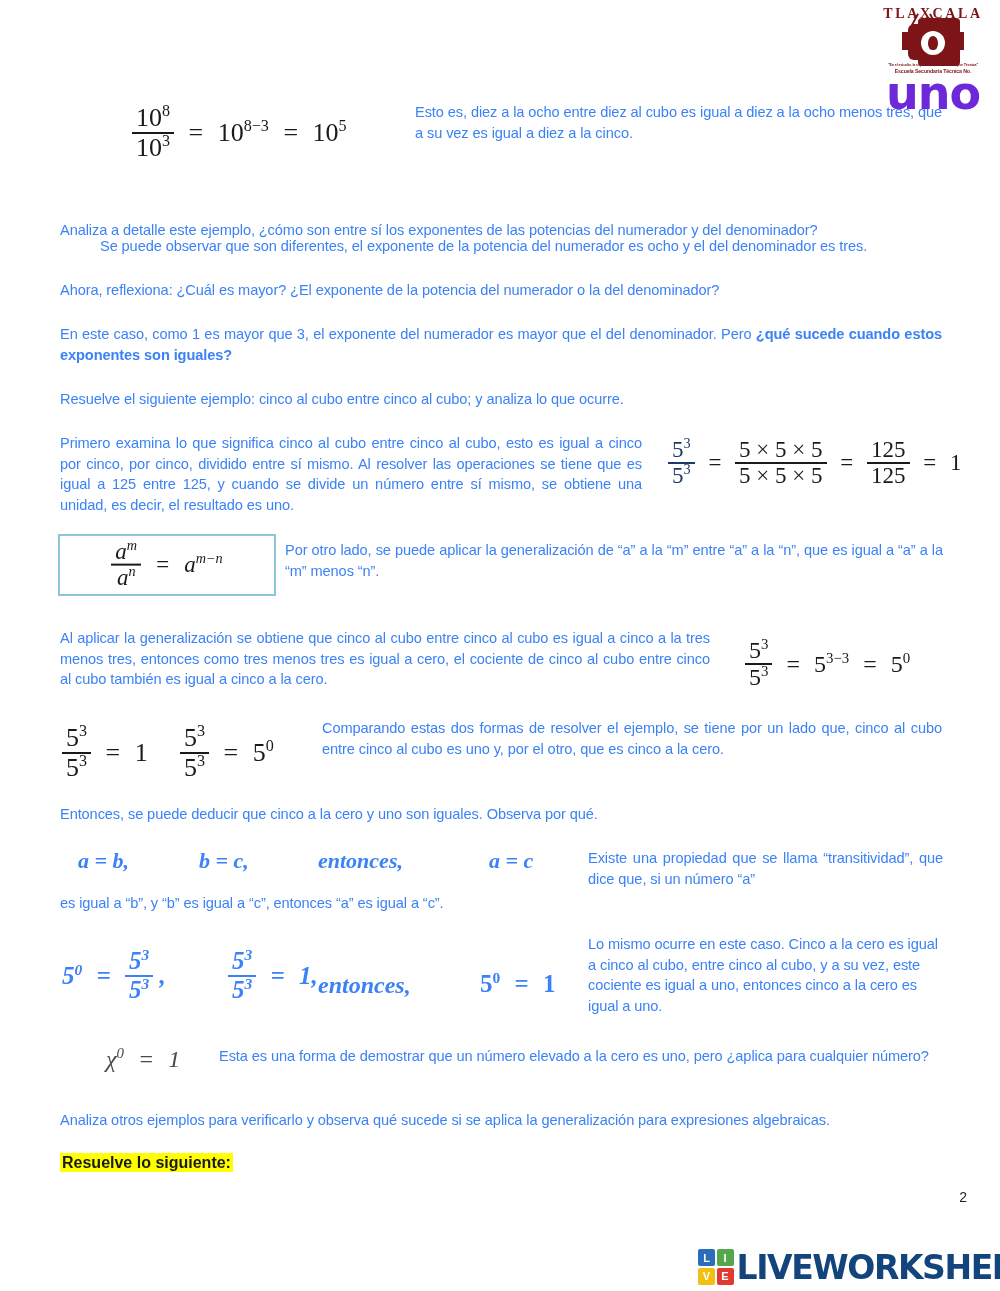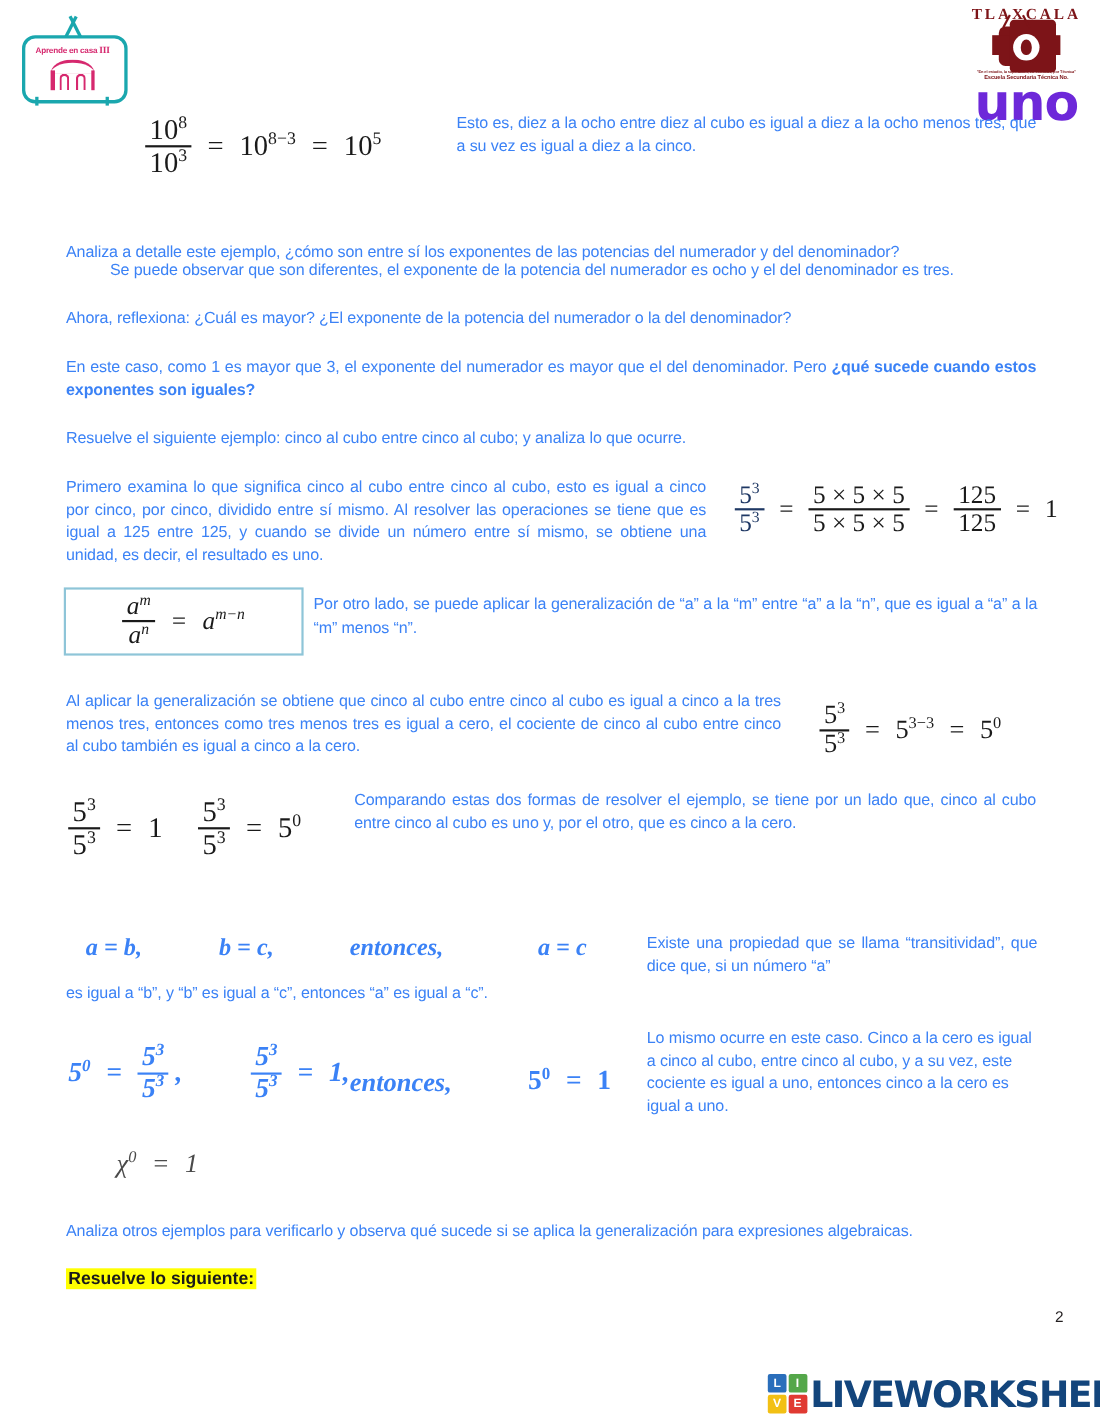--- a/index.html
+++ b/index.html
@@ -198,35 +198,20 @@
   #lw .wordmark {
     font-family: "DejaVu Sans", sans-serif; font-weight: bold;
     font-size: 33px; color: #13457c; letter-spacing: -1.4px;
   }
 </style>
 </head>
 <body>
 
 <div id="page">
 
-  <div id="tvlogo">
-    <div class="antenna antL"></div>
-    <div class="antenna antR"></div>
-    <div class="screen"></div>
-    <div class="foot footL"></div>
-    <div class="foot footR"></div>
-    <div class="aclabel"><span>Aprende en casa </span><span class="rn">III</span></div>
-    <div class="house">
-      <div class="roof"></div>
-      <div class="post p1"></div>
-      <div class="post p2"></div>
-      <div class="fig f1"></div>
-      <div class="fig f2"></div>
-    </div>
-  </div>
 
   <div id="crest">
     <div class="tlax">TLAXCALA</div>
     <div class="emblem">
       <div class="gear"></div>
       <div class="horn hL"></div>
       <div class="horn hR"></div>
       <div class="deerdisc">
         <div class="deerhead"></div>
       </div>
@@ -311,20 +296,21 @@
   <div class="math" style="left:180px; top:724px; font-size:26px;">
     <span class="frac">
       <span class="num"><span>5</span><sup>3</sup></span>
       <span class="den"><span>5</span><sup>3</sup></span>
     </span>
     <span class="eq">=</span>
     <span class="inl"><span>5</span><sup>0</sup></span>
   </div>
   <div class="para just" style="left:322px; top:718px; width:620px;">Comparando estas dos formas de resolver el ejemplo, se tiene por un lado que, cinco al cubo entre cinco al cubo es uno y, por el otro, que es cinco a la cero.</div>
 
+  <div class="para" style="left:60px; top:804px; width:890px;">Entonces, se puede deducir que cinco a la cero y uno son iguales. Observa por qué.</div>
 
   <div class="mathblue" style="position:absolute; left:78px; top:848px; font-size:22px;">a = b,</div>
   <div class="mathblue" style="position:absolute; left:199px; top:848px; font-size:22px;">b = c,</div>
   <div class="mathblue" style="position:absolute; left:318px; top:848px; font-size:22px;">entonces,</div>
   <div class="mathblue" style="position:absolute; left:489px; top:848px; font-size:22px;">a = c</div>
   <div class="para just" style="left:588px; top:848px; width:355px;">Existe una propiedad que se llama “transitividad”, que dice que, si un número “a”</div>
   <div class="para" style="left:60px; top:893px; width:520px;">es igual a “b”, y “b” es igual a “c”, entonces “a” es igual a “c”.</div>
 
   <div class="math mathblue" style="left:62px; top:948px; font-size:25px;">
     <span class="inl"><span>5</span><sup>0</sup></span>
@@ -349,20 +335,21 @@
     <span class="eq">=</span>
     <span class="inl">1</span>
   </div>
   <div class="para" style="left:588px; top:934px; width:358px;">Lo mismo ocurre en este caso. Cinco a la cero es igual a cinco al cubo, entre cinco al cubo, y a su vez, este cociente es igual a uno, entonces cinco a la cero es igual a uno.</div>
 
   <div class="math" style="left:106px; top:1044px; font-size:24px; color:#4a4a4a; font-style:italic;">
     <span class="inl"><span>χ</span><sup>0</sup></span>
     <span class="eq">=</span>
     <span class="inl">1</span>
   </div>
+  <div class="para just" style="left:219px; top:1046px; width:724px;">Esta es una forma de demostrar que un número elevado a la cero es uno, pero ¿aplica para cualquier número?</div>
 
   <div class="para" style="left:60px; top:1110px; width:890px;">Analiza otros ejemplos para verificarlo y observa qué sucede si se aplica la generalización para expresiones algebraicas.</div>
 
   <div style="position:absolute; left:60px; top:1154px;">
     <span class="hl">Resuelve lo siguiente:</span>
   </div>
 
   <div id="pagenum">2</div>
 
   <div id="lw">

